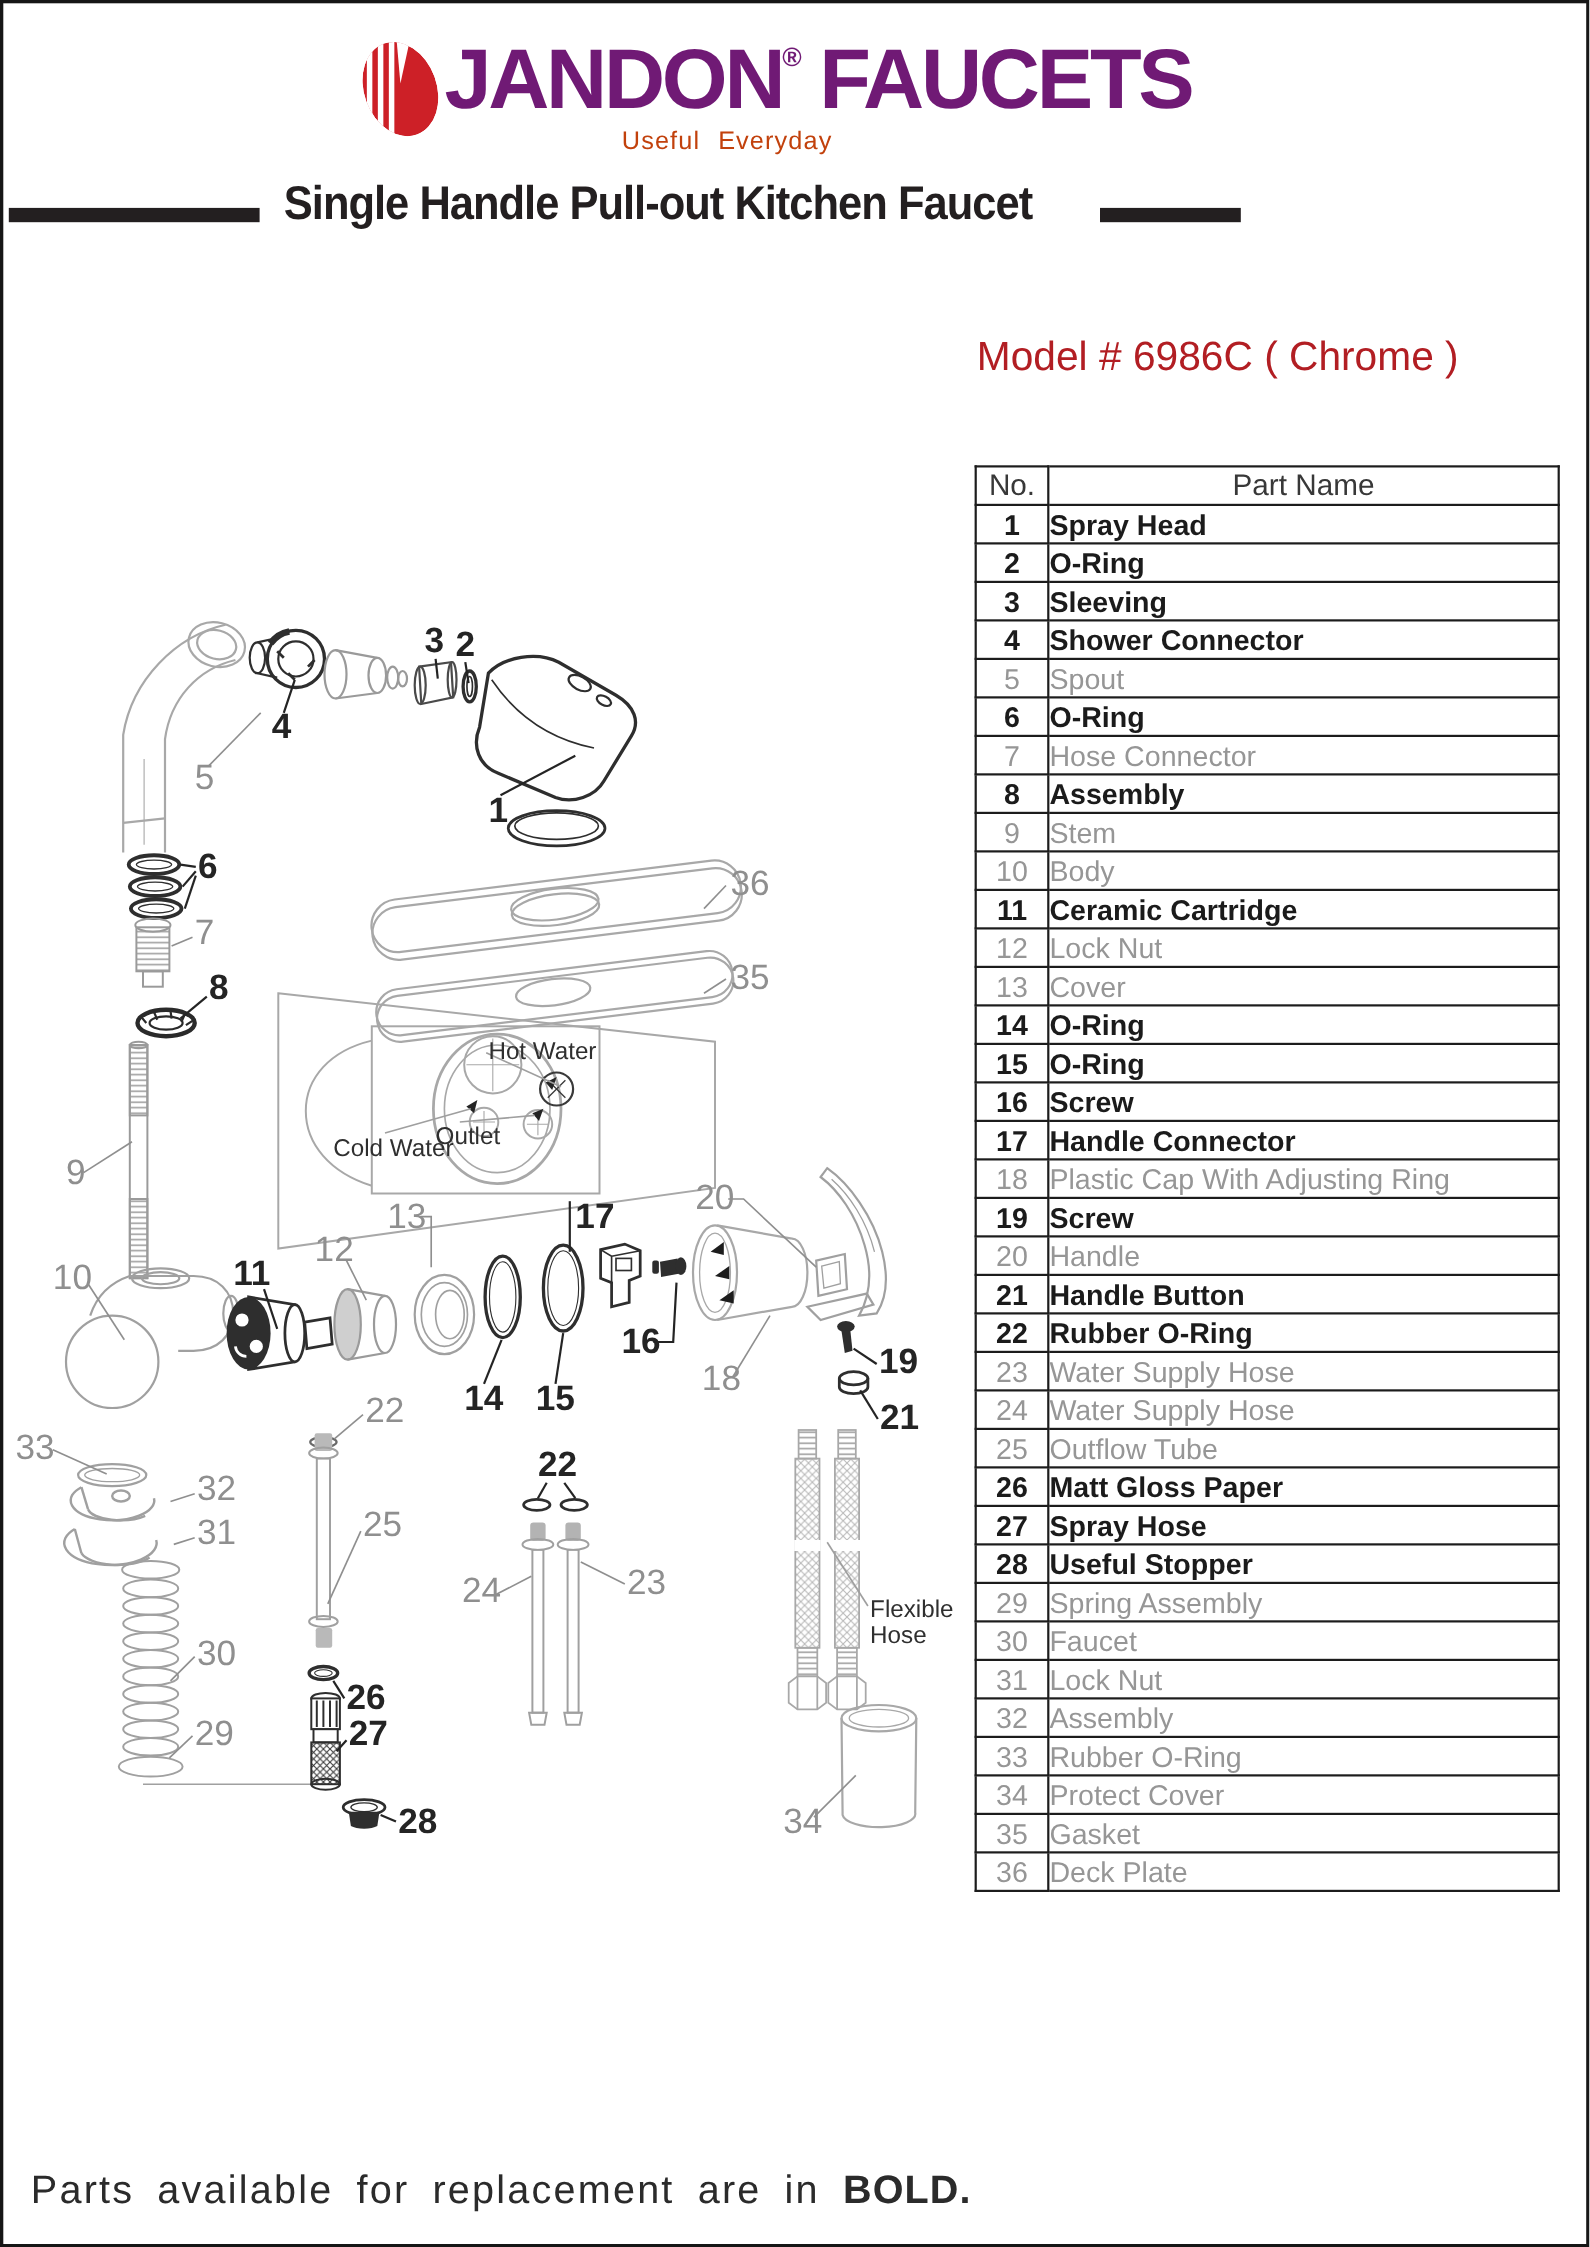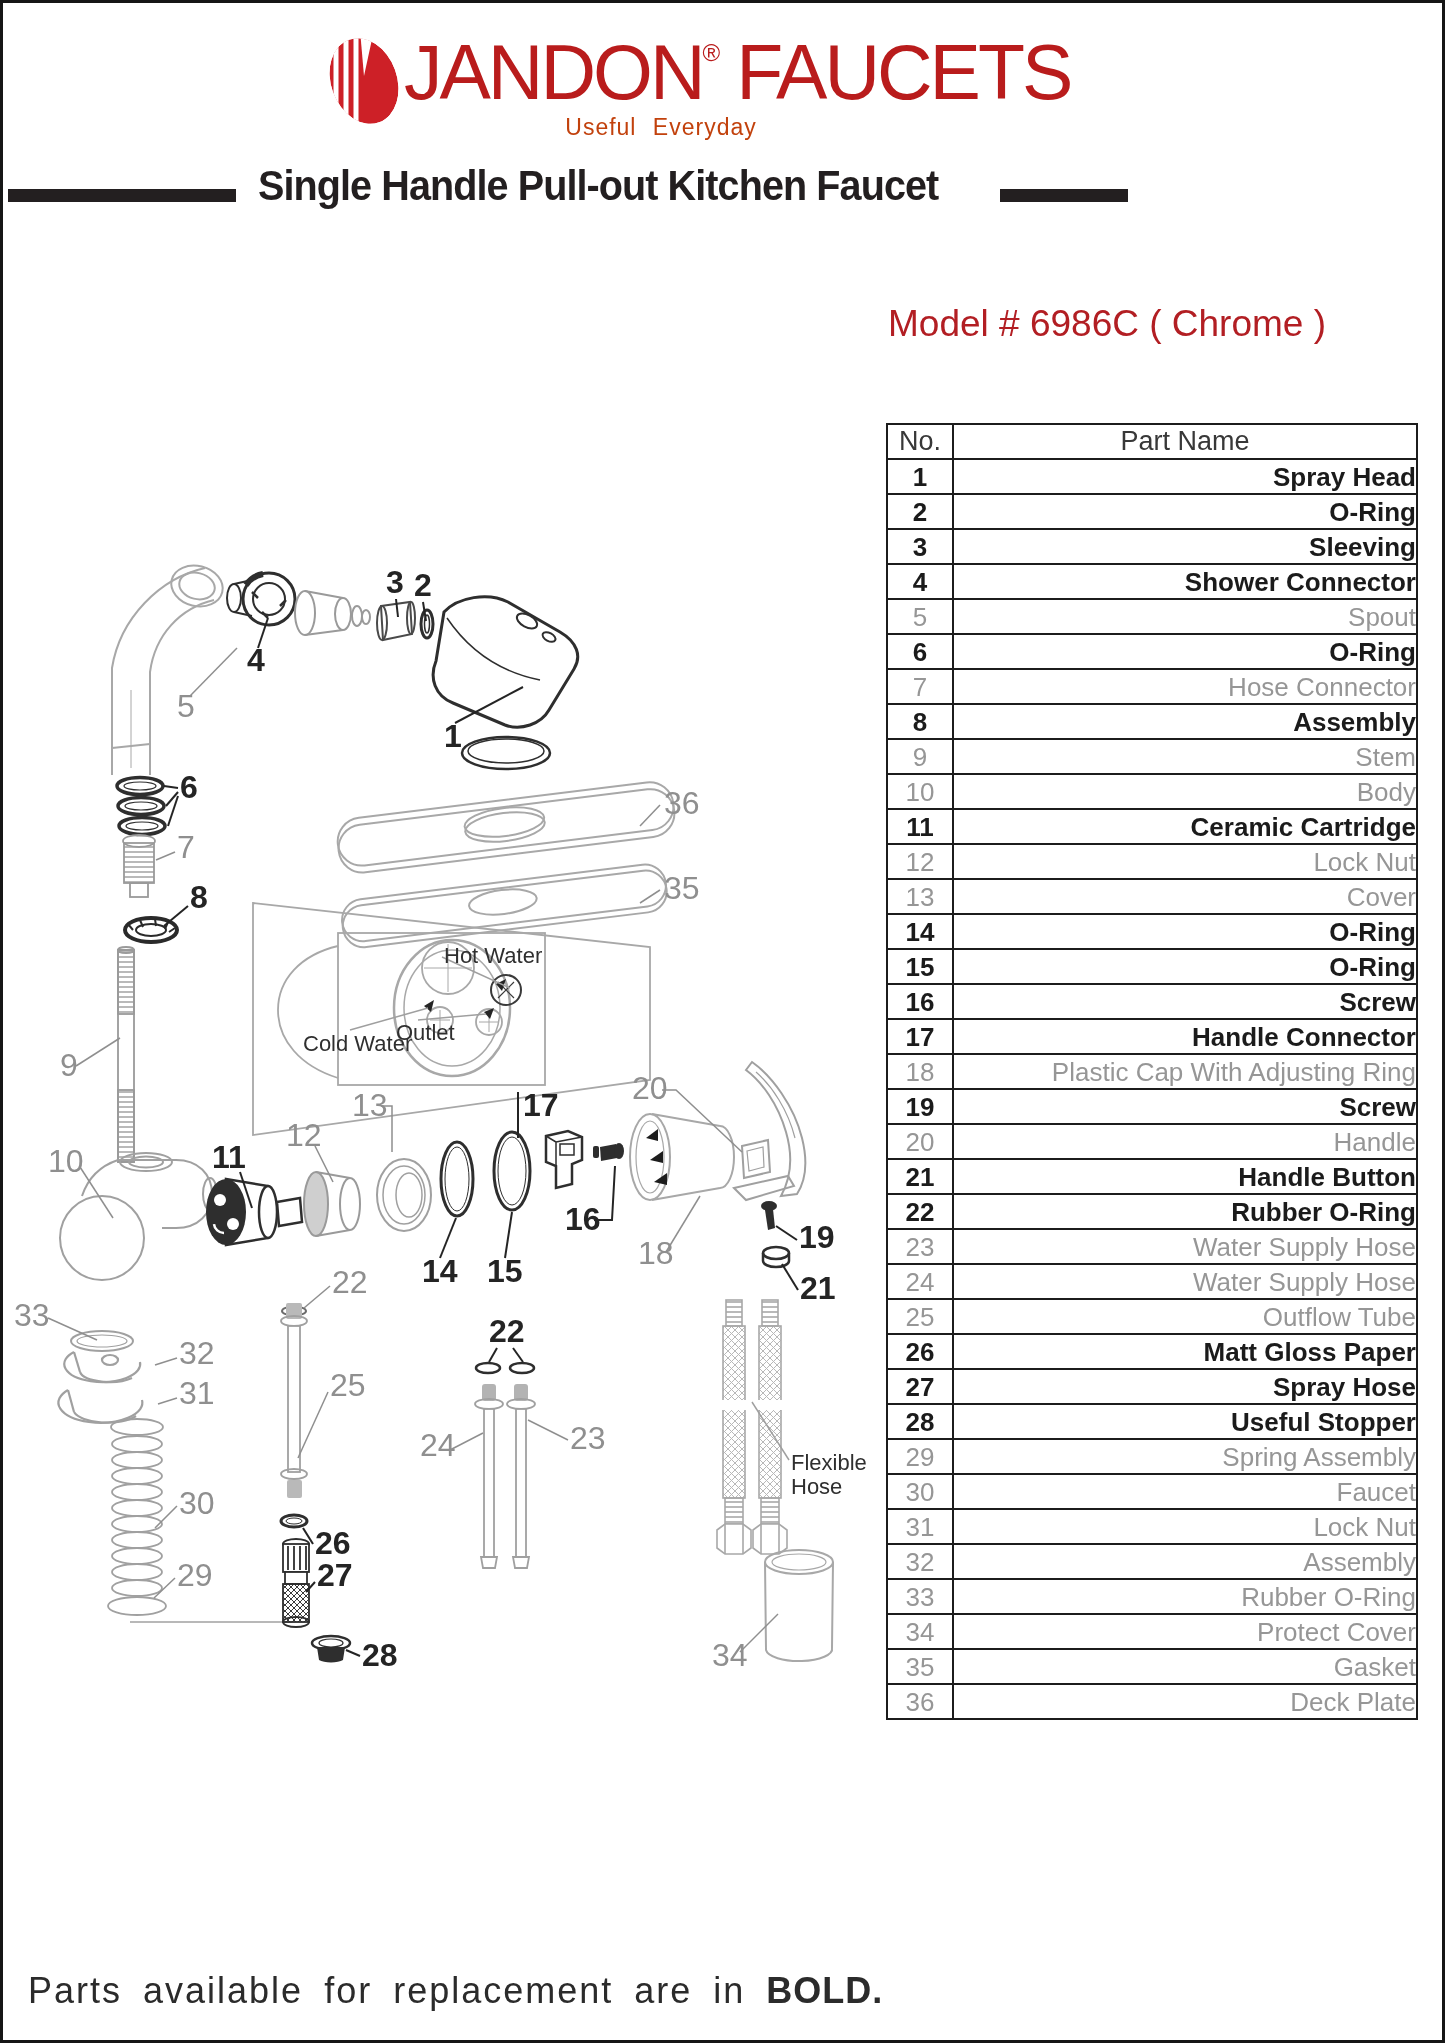--- a/index.html
+++ b/index.html
@@ -1,41 +1,41 @@
 <!DOCTYPE html>
 <html><head>
 <meta charset="utf-8">
 <style>
   html,body{margin:0;padding:0;background:#fff;}
   body{width:1445px;height:2043px;position:relative;overflow:hidden;
        font-family:"Liberation Sans",sans-serif;color:#231f20;}
   .page-border{position:absolute;inset:0;border:3px solid #161616;pointer-events:none;z-index:50;}
   
   .brand-text{position:absolute;left:404px;top:28px;white-space:nowrap;
-      font-weight:normal;font-size:77px;letter-spacing:-3px;color:#b91c1c;}
+      font-weight:bold;font-size:77px;letter-spacing:-3px;color:#701a75;}
   .brand-text .reg{font-size:24px;vertical-align:38px;letter-spacing:0;}
   .brand-text .suffix{margin-left:16px;}
   .tagline{position:absolute;left:556px;top:114px;width:210px;text-align:center;
       font-size:23px;letter-spacing:1px;word-spacing:9px;color:#c2410c;}
   
   .title-bar{position:absolute;height:13px;background:#231f20;top:189px;}
   .bar-left{left:8px;width:228px;}
   .bar-right{left:1000px;width:128px;}
   .page-title{position:absolute;left:258px;top:161px;font-size:43px;font-weight:bold;
       letter-spacing:-1px;white-space:nowrap;transform:scaleX(.92);transform-origin:left;}
   .model-line{position:absolute;left:888px;top:303px;font-size:37px;font-weight:normal;white-space:nowrap;}
   
   table.parts{position:absolute;left:886px;top:423px;border-collapse:collapse;
       table-layout:fixed;width:532px;}
   table.parts th,table.parts td{border:2px solid #1c1c1c;height:33px;
       font-size:26px;line-height:1;padding:0;}
   table.parts th{font-weight:normal;color:#383838;font-size:27px;text-align:center;margin-left:32px;}
   col.c-no{width:66px;}
   td.no{text-align:center;}
-  td.name{text-align:right;padding-left:13px;}
+  td.name{text-align:left;padding-left:13px;}
   tr.bold td{color:#1b1b1b;font-weight:bold;}
   tr.gray td{color:#969696;font-weight:normal;}
   
   .footer-note{position:absolute;left:28px;top:1970px;font-size:36px;color:#2b2b2b;
       letter-spacing:2px;word-spacing:9px;white-space:nowrap;}
   .footer-note b{letter-spacing:1px;text-align:right;}
   
   svg.diagram{position:absolute;left:0;top:0;pointer-events:none;}
   svg.diagram text{font-family:"Liberation Sans",sans-serif;}
 </style>

